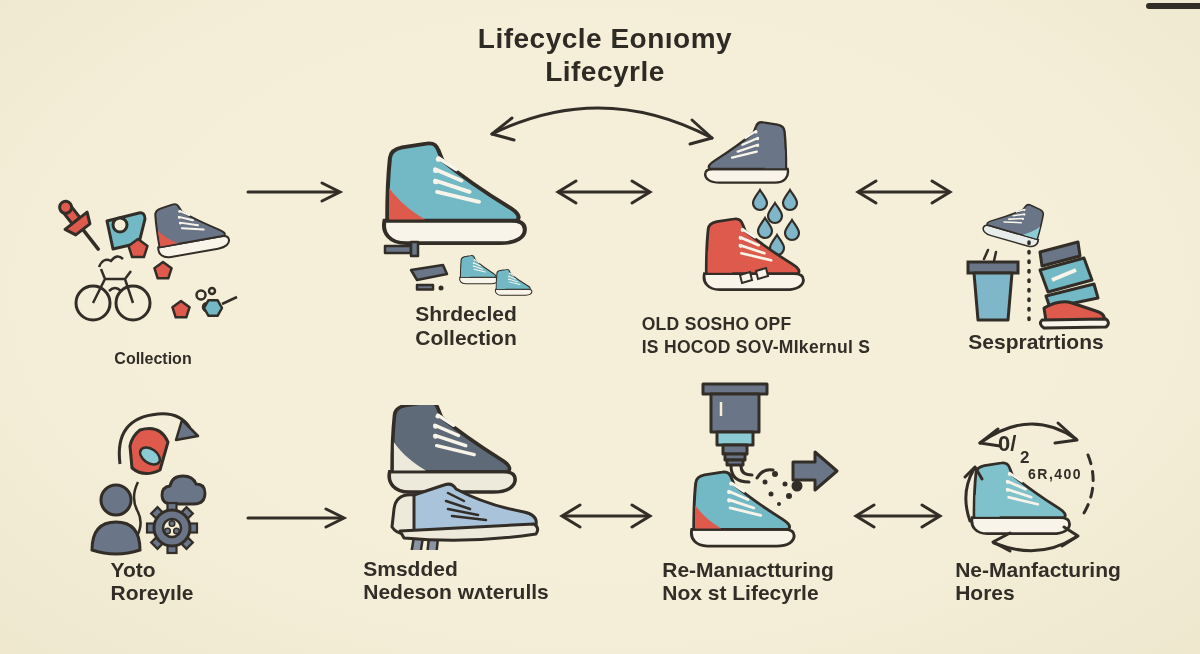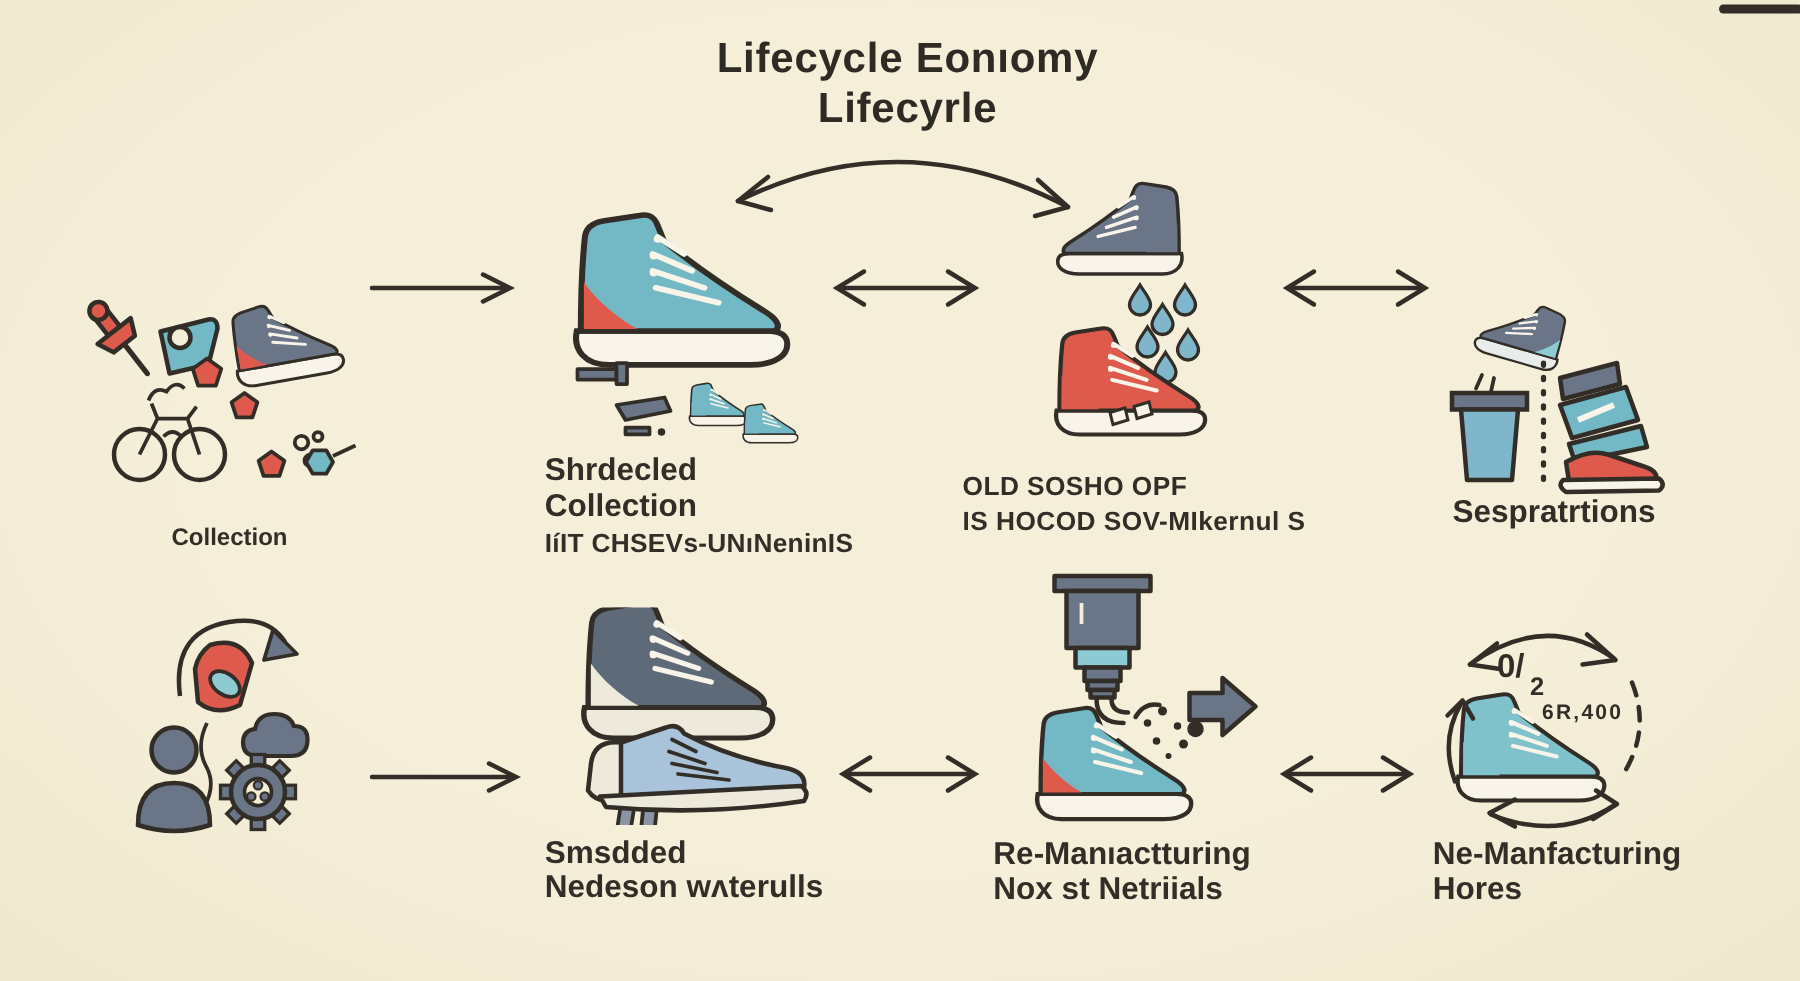--- a/index.html
+++ b/index.html
@@ -298,41 +298,44 @@
     </g>
   </svg>
 
   <div class="lbl l-collection">
     <div>Collection</div>
   </div>
 
   <div class="lbl l-shred">
     <div>Shrdecled</div>
     <div>Collection</div>
-    <div class="small">IíIT CHSEVs-UNıNeninIS</div>
   </div>
 
   <div class="lbl l-old">
     <div>OLD SOSHO OPF</div>
     <div>IS HOCOD SOV-MIkernul S</div>
   </div>
 
   <div class="lbl l-sep">
     <div>Sespratrtions</div>
   </div>
 
+  <div class="lbl l-yoto">
+    <div>Yoto</div>
+    <div>Roreyıle</div>
+  </div>
 
   <div class="lbl l-sms">
     <div>Smsdded</div>
     <div>Nedeson wʌterulls</div>
   </div>
 
   <div class="lbl l-rem">
     <div>Re-Manıactturing</div>
-    <div>Nox st Netriials</div>
+    <div>Nox st Lifecyrle</div>
   </div>
 
   <div class="lbl l-hor">
     <div>Ne-Manfacturing</div>
     <div>Hores</div>
   </div>
 
 </div>
 
 </body></html>

